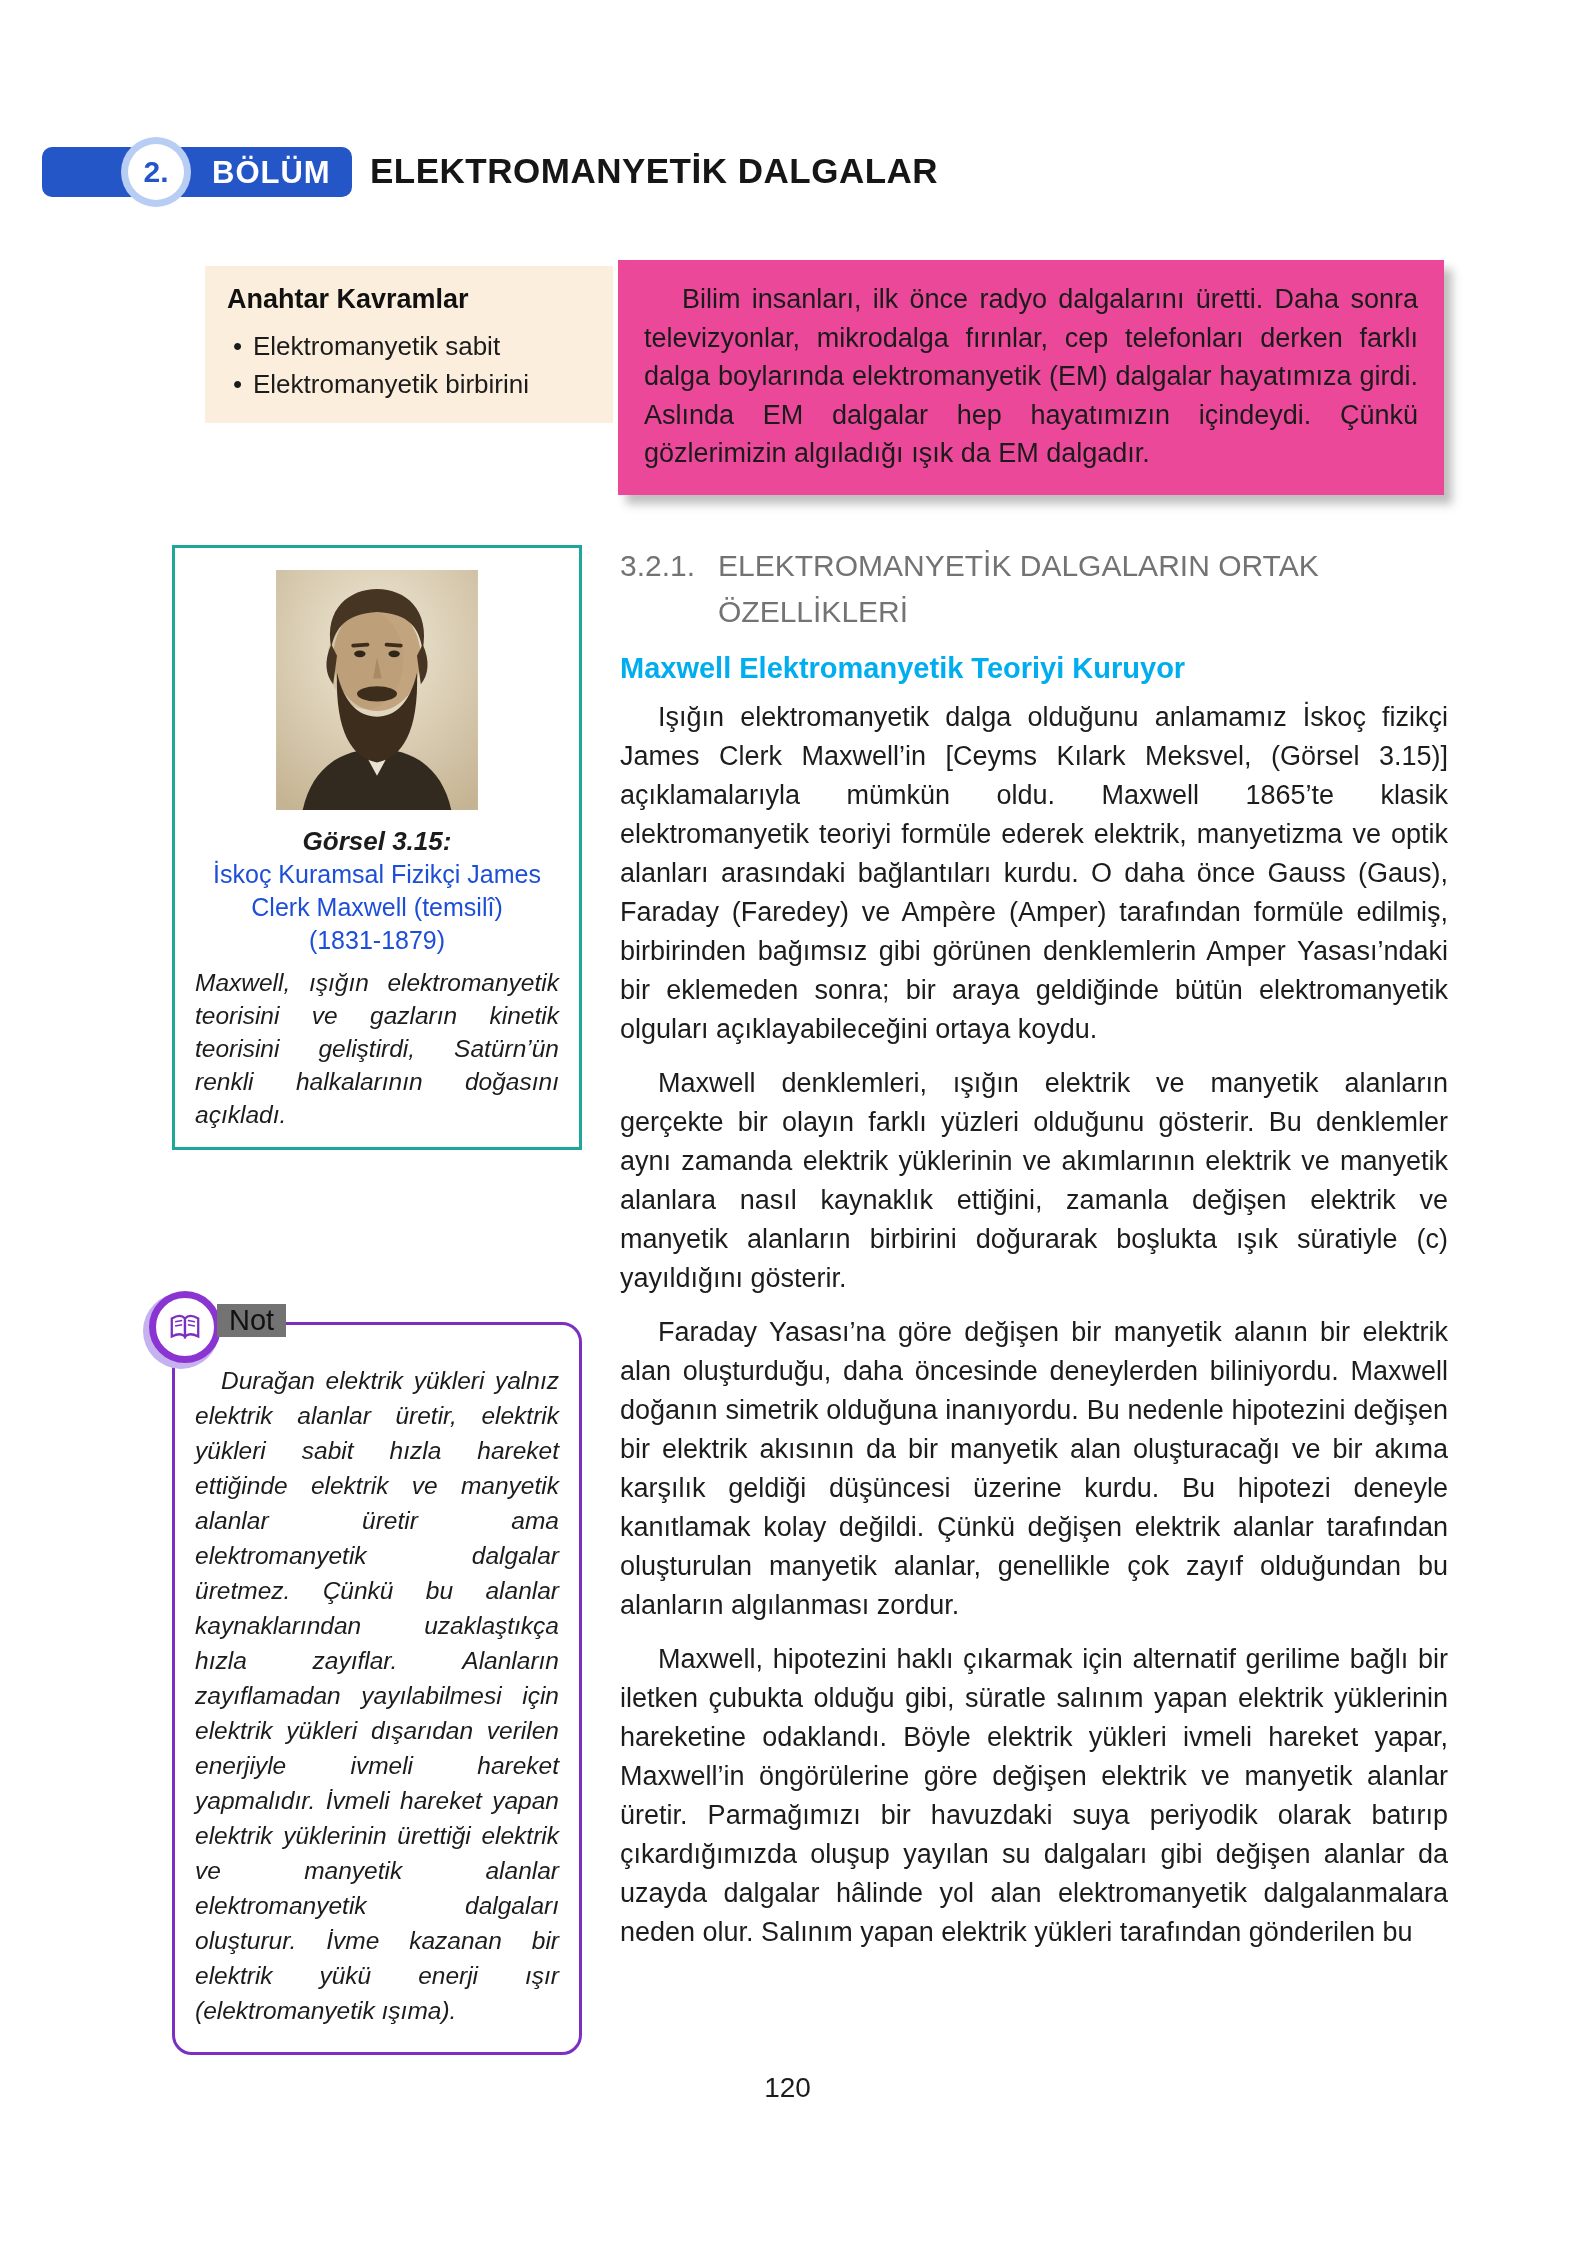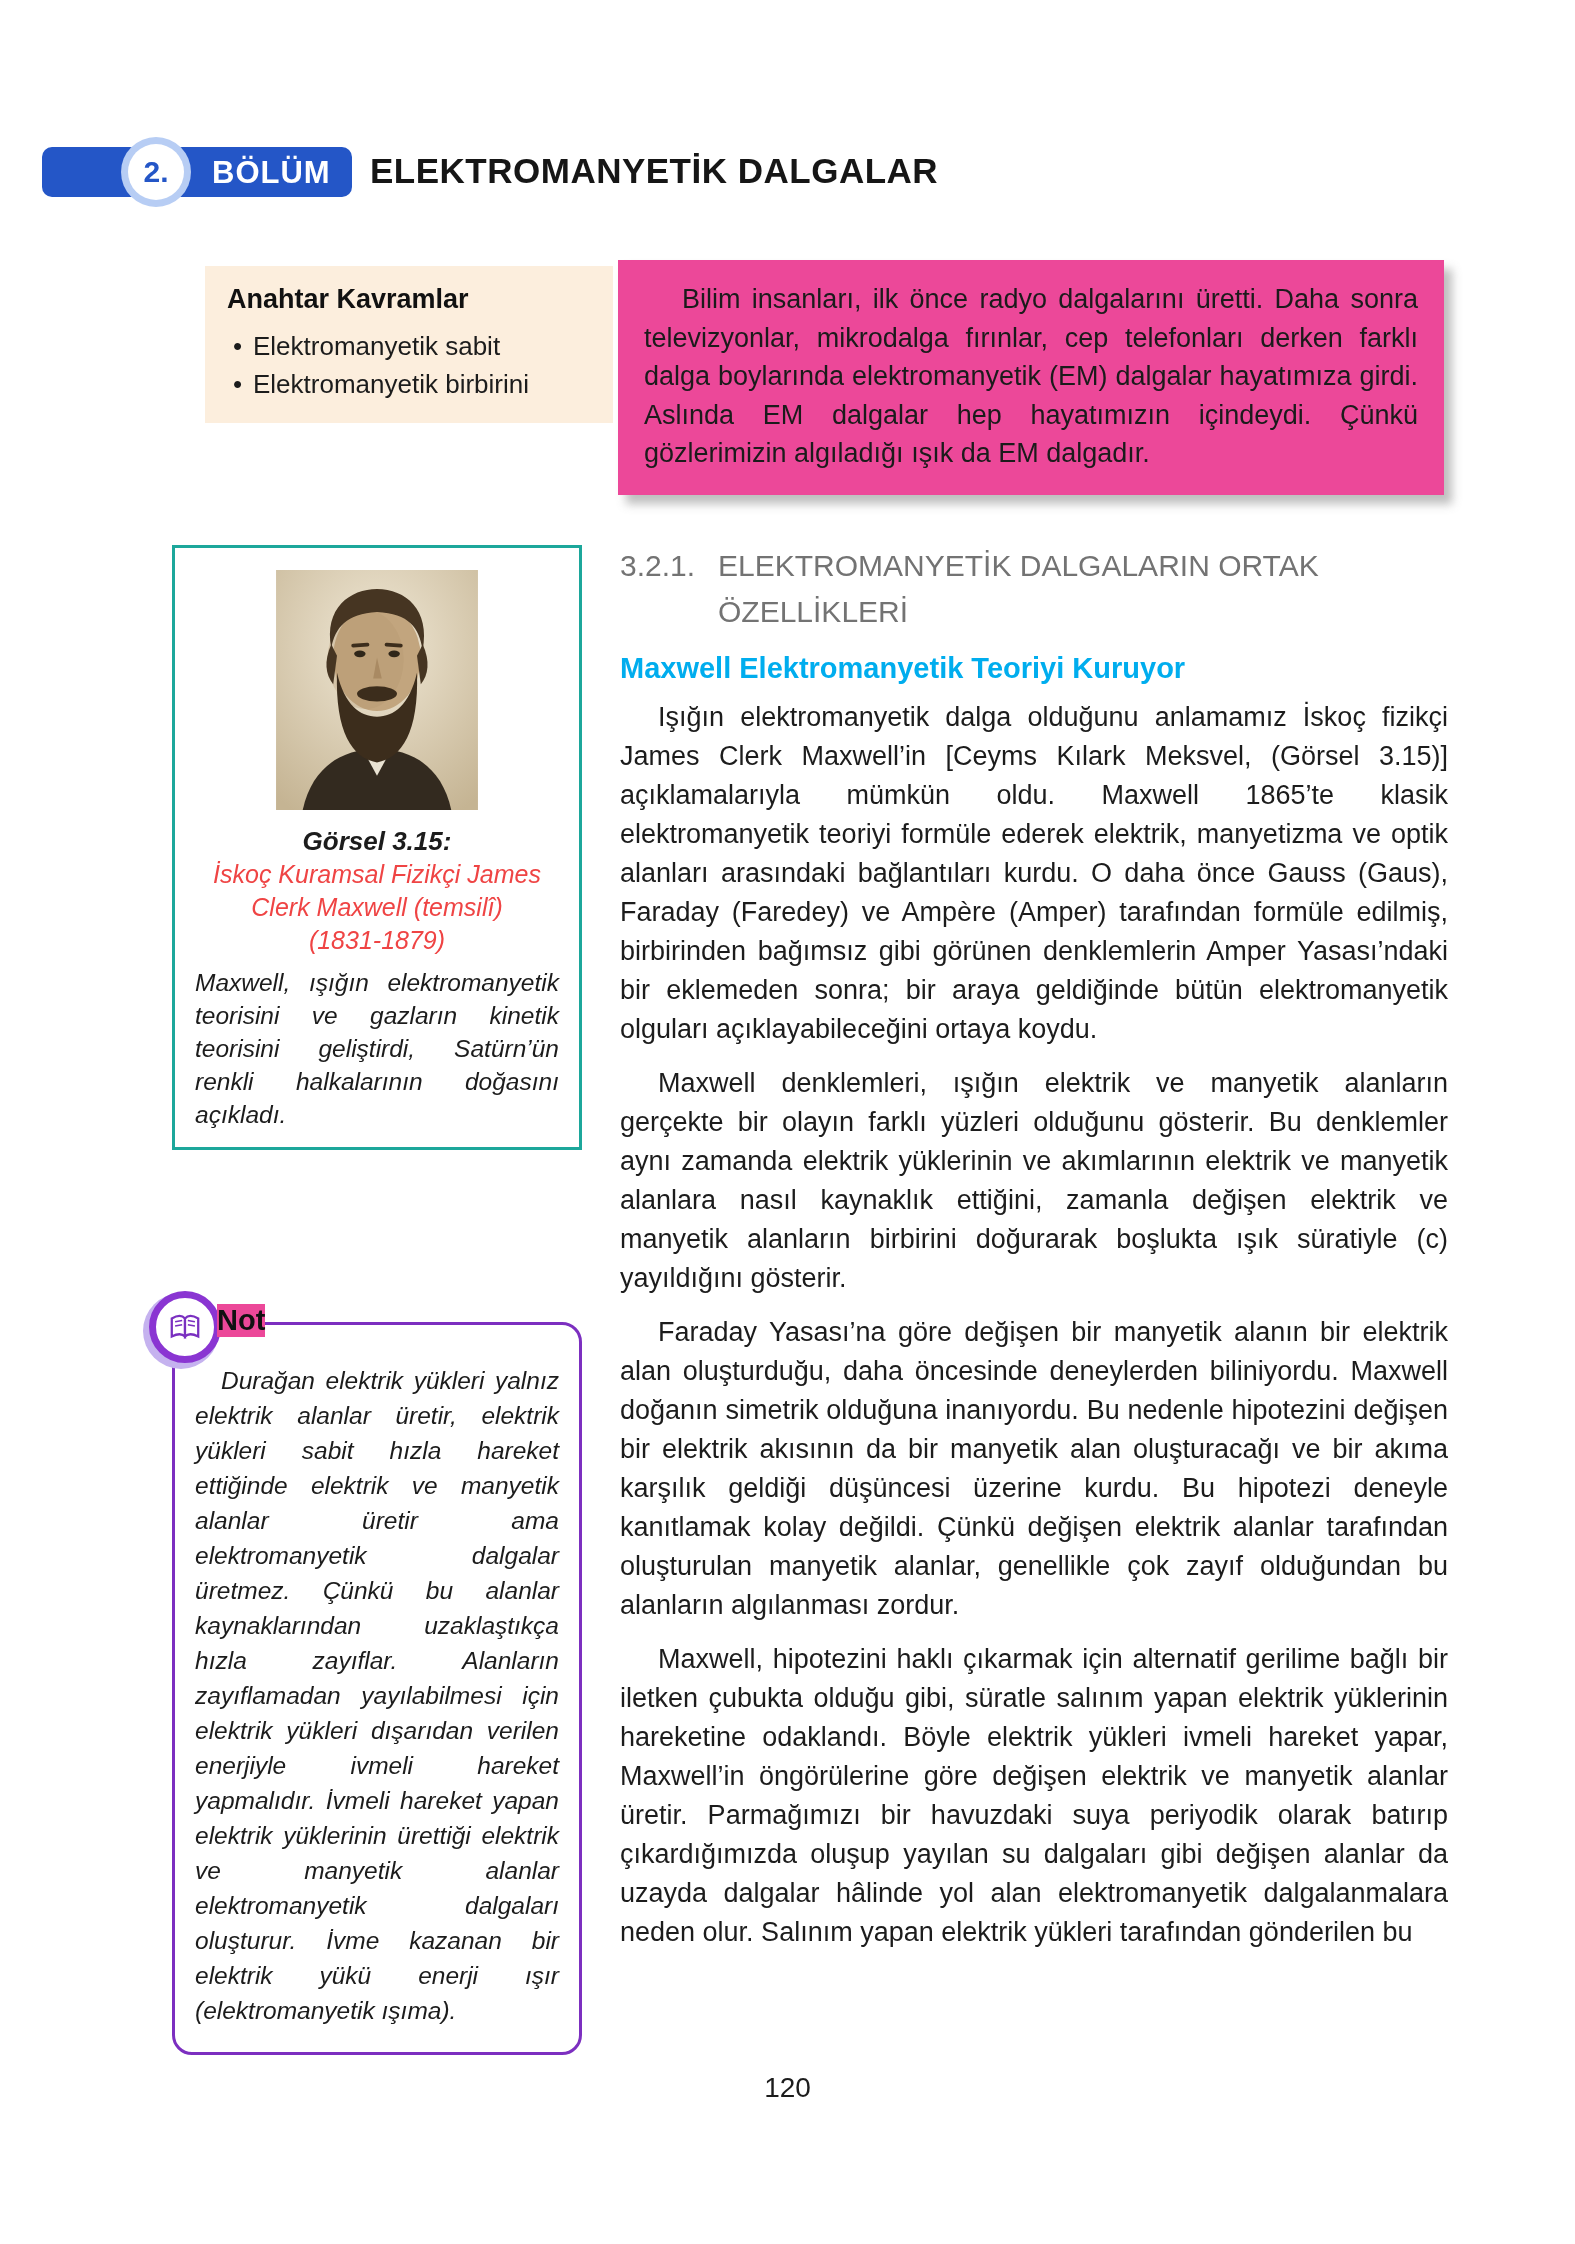--- a/index.html
+++ b/index.html
@@ -70,21 +70,21 @@
   .figure-box{
     position:absolute; left:172px; top:545px; width:410px;
     border:3px solid #1ca79b;
     background:#fff;
     box-sizing:border-box;
     padding:22px 16px 16px 16px;
     text-align:center;
   }
   .figure-img{ width:206px; height:240px; display:inline-block; }
   .figure-caption-title{ font-weight:bold; font-style:italic; font-size:26px; margin-top:10px; line-height:34px;}
-  .figure-caption-line{ font-style:italic; font-size:25px; line-height:33px; color:#ef4444;}
+  .figure-caption-line{ font-size:25px; line-height:33px; color:#1d4ed8;}
   .figure-caption-note{
     font-style:italic; font-size:24.5px; line-height:33px;
     text-align:justify; margin-top:9px; padding:0 4px; color:#1c1c1c;
   }
 
   
   .notebox{
     position:absolute; left:172px; top:1322px; width:410px;
     border:3px solid #7c2fc0; border-radius:20px;
     box-sizing:border-box;
@@ -93,22 +93,22 @@
   }
   .note-icon{
     position:absolute; top:-34px; left:-26px;
     width:58px; height:58px; border-radius:50%;
     background:#ffffff; border:7px solid #8a35d2;
     box-shadow:-4px 4px 0 2px #c5b2ef;
     display:flex; align-items:center; justify-content:center;
   }
   .note-label{
     position:absolute; top:-21px; left:42px;
-    background:#ec4899; padding:0 0;
-    font-weight:bold; font-size:29px; color:#111;
+    background:#737373; padding:0 12px;
+    font-weight:normal; font-size:29px; color:#111;
   }
   .note-title{
     font-weight:bold; font-style:italic; font-size:26px; line-height:36px;
     text-align:center; margin-bottom:12px; color:#111;
   }
   .note-body{
     font-style:italic; font-size:24.5px; line-height:35px;
     text-align:justify; text-indent:26px; color:#1c1c1c;
   }
 

